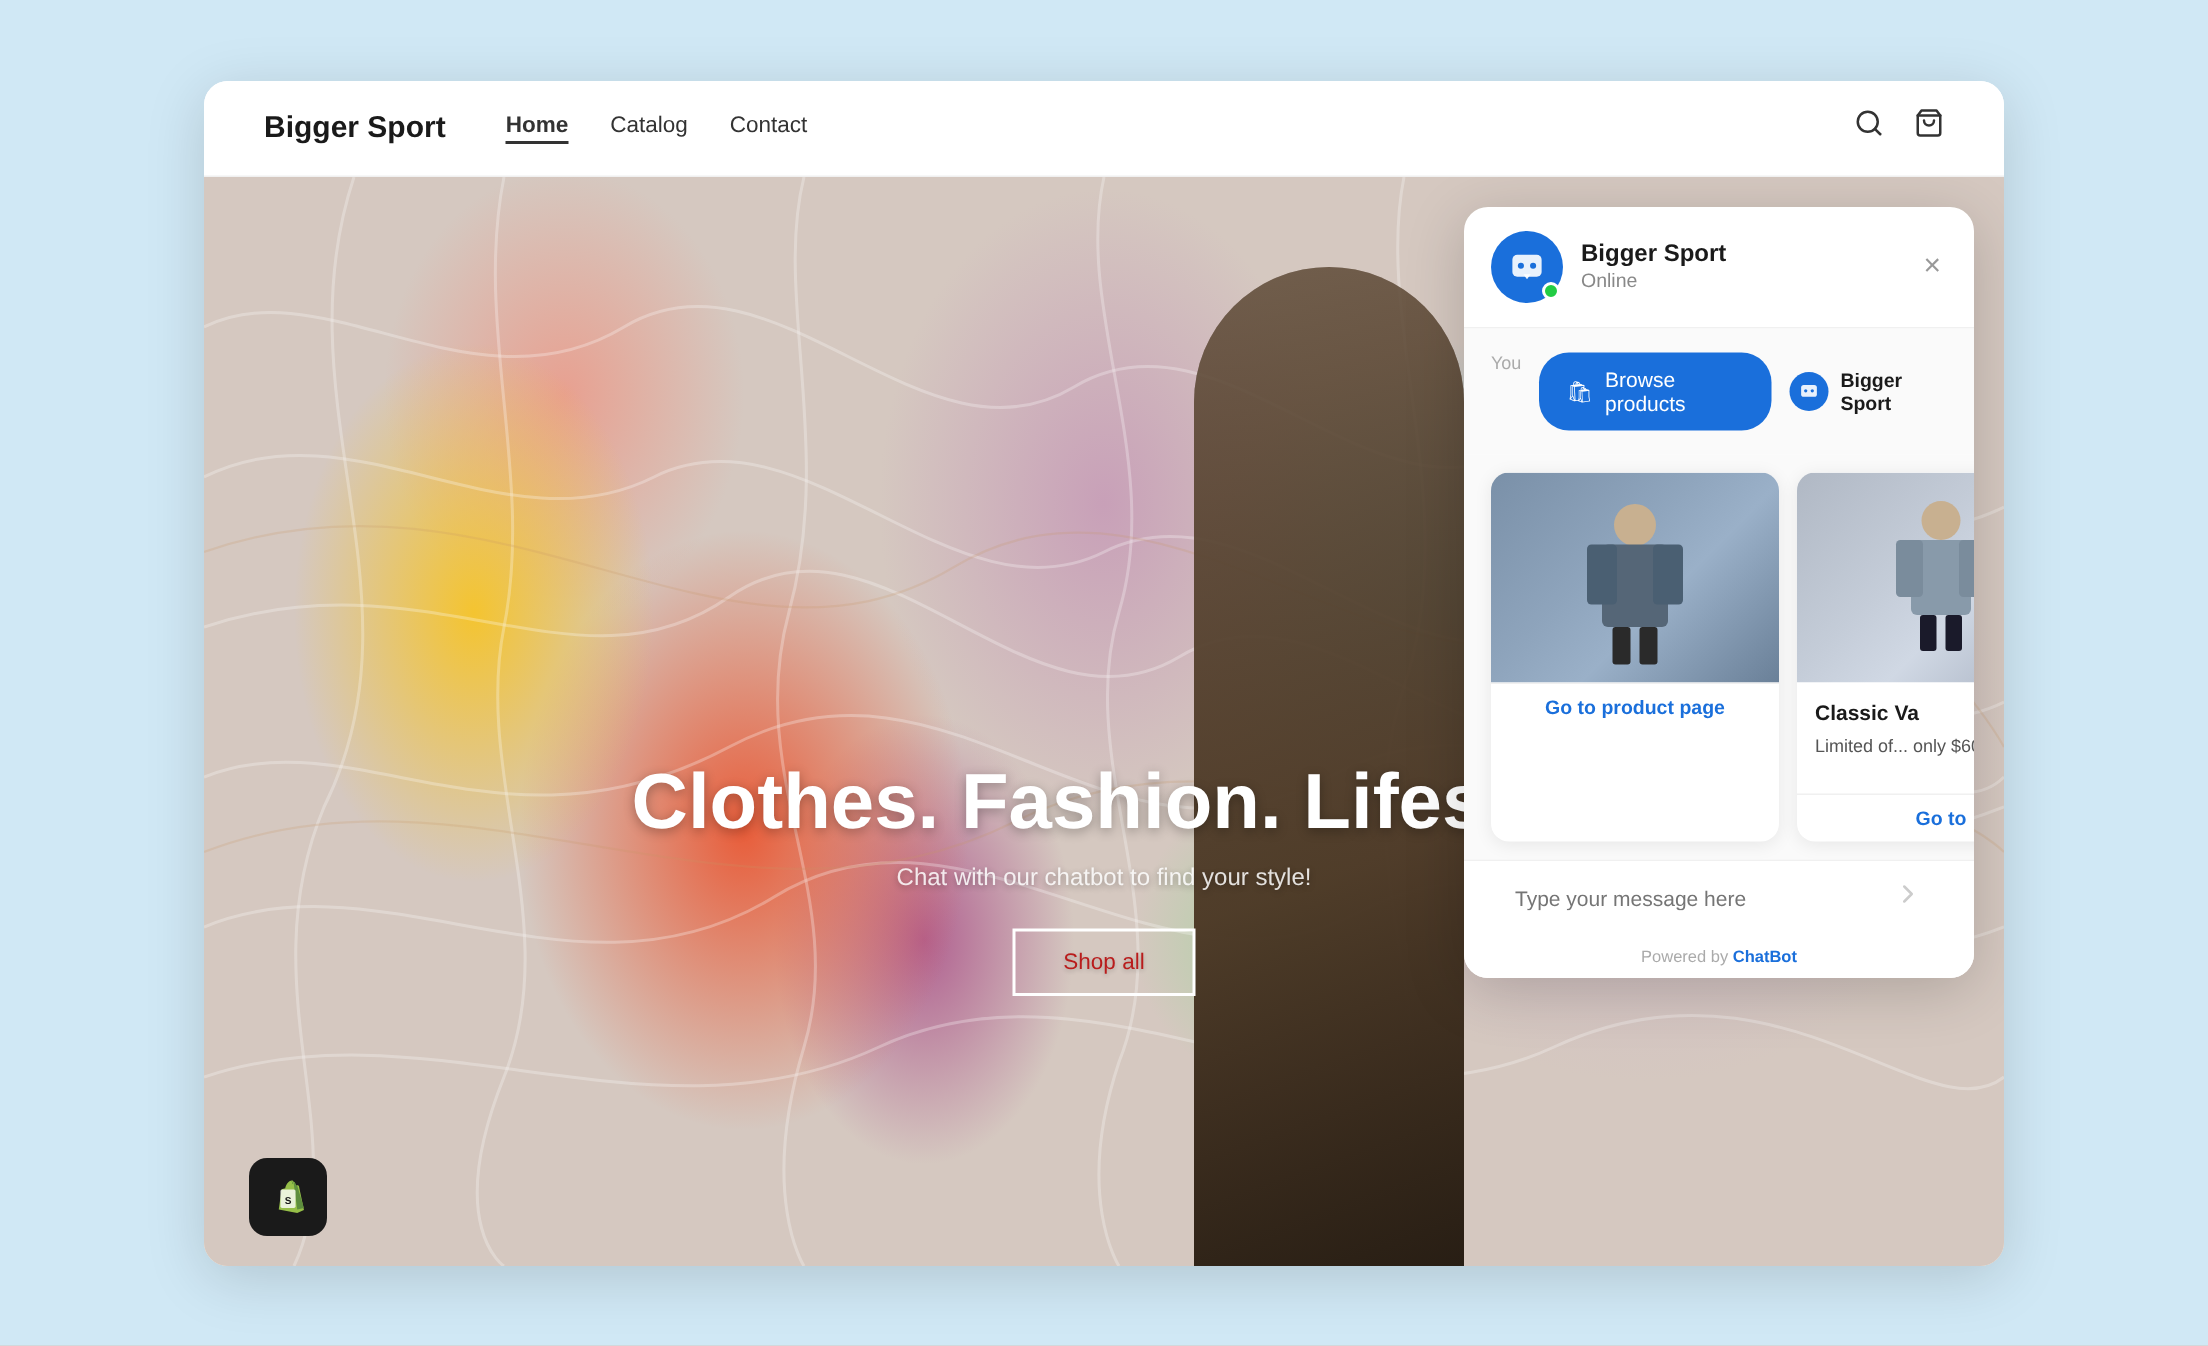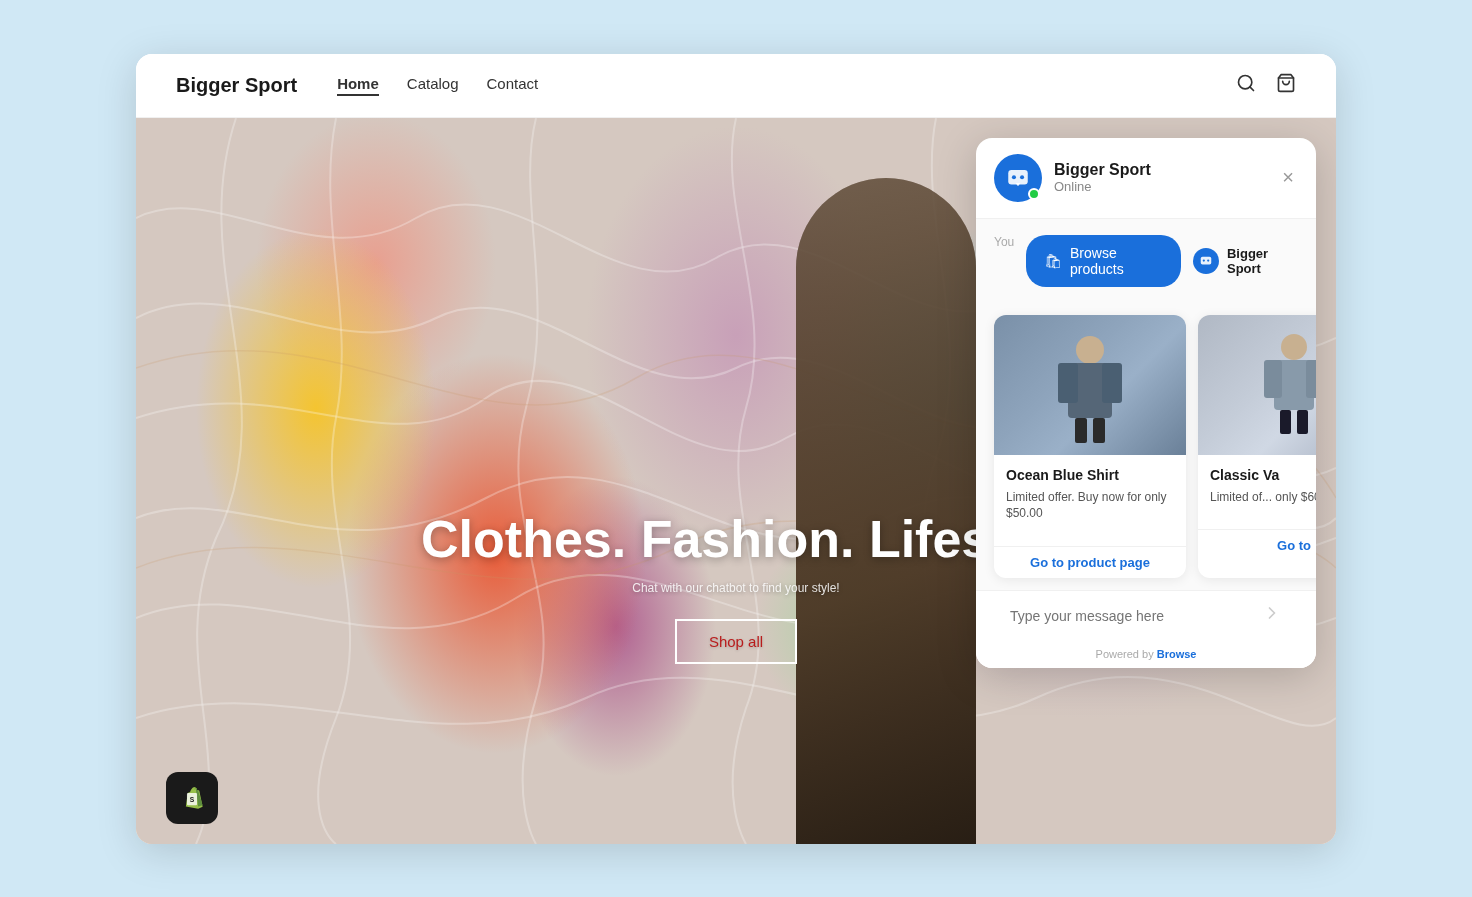--- a/index.html
+++ b/index.html
@@ -110,21 +110,21 @@
       text-align: center;
     }
     .hero-title {
       font-size: 52px;
       font-weight: 700;
       color: white;
       text-shadow: 0 2px 8px rgba(0,0,0,0.3);
       margin-bottom: 12px;
     }
     .hero-subtitle {
-      font-size: 12px;
+      font-size: 16px;
       color: rgba(255,255,255,0.85);
       text-shadow: 0 1px 4px rgba(0,0,0,0.3);
       margin-bottom: 24px;
     }
     .hero-btn {
       display: inline-block;
       border: 2px solid white;
       color: #b91c1c;
       padding: 12px 32px;
       font-size: 15px;
@@ -463,24 +463,20 @@
                 <svg width="80" height="120" viewBox="0 0 80 120" fill="none" xmlns="http://www.w3.org/2000/svg">
                   <ellipse cx="40" cy="25" rx="14" ry="14" fill="#c8b090"></ellipse>
                   <rect x="18" y="38" width="44" height="55" rx="4" fill="#556677"></rect>
                   <rect x="8" y="38" width="20" height="40" rx="3" fill="#4a5f72"></rect>
                   <rect x="52" y="38" width="20" height="40" rx="3" fill="#4a5f72"></rect>
                   <rect x="25" y="93" width="12" height="25" rx="2" fill="#2a2a2a"></rect>
                   <rect x="43" y="93" width="12" height="25" rx="2" fill="#2a2a2a"></rect>
                 </svg>
               </div>
             </div>
-            <div class="product-card-info">
-              <div class="product-card-title">Ocean Blue Shirt</div>
-              <div class="product-card-desc">Limited offer. Buy now for only $50.00</div>
-            </div>
             <a class="product-card-link">Go to product page</a>
           </div>
 
           <div class="product-card" style="position:relative;">
             <div class="product-card-image product-card-image-2">
               <div style="width:100%;height:100%;background:linear-gradient(135deg,#b0b8c4 0%,#c4ccd8 40%,#d0d8e4 60%,#a0aabb 100%);display:flex;align-items:center;justify-content:center;">
                 <svg width="80" height="120" viewBox="0 0 80 120" fill="none" xmlns="http://www.w3.org/2000/svg">
                   <ellipse cx="40" cy="22" rx="13" ry="13" fill="#c8b090"></ellipse>
                   <rect x="20" y="35" width="40" height="50" rx="4" fill="#889aaa"></rect>
                   <rect x="10" y="35" width="18" height="38" rx="3" fill="#7a8c9c"></rect>
@@ -502,18 +498,18 @@
         <div class="chatbot-input-area">
           <input class="chatbot-input" type="text" placeholder="Type your message here" style="">
           <span class="chatbot-send-btn">
             <svg width="20" height="20" viewBox="0 0 24 24" fill="none" stroke="#cccccc" stroke-width="2" stroke-linecap="round" stroke-linejoin="round">
               <polyline points="9 18 15 12 9 6"></polyline>
             </svg>
           </span>
         </div>
 
         <div class="chatbot-footer">
-          <span>Powered by </span><span class="chatbot-footer-link">Browse</span>
+          <span>Powered by </span><span class="chatbot-footer-link">ChatBot</span>
         </div>
       </div>
     </div>
   </div>
 </div>
 
 </body></html>

